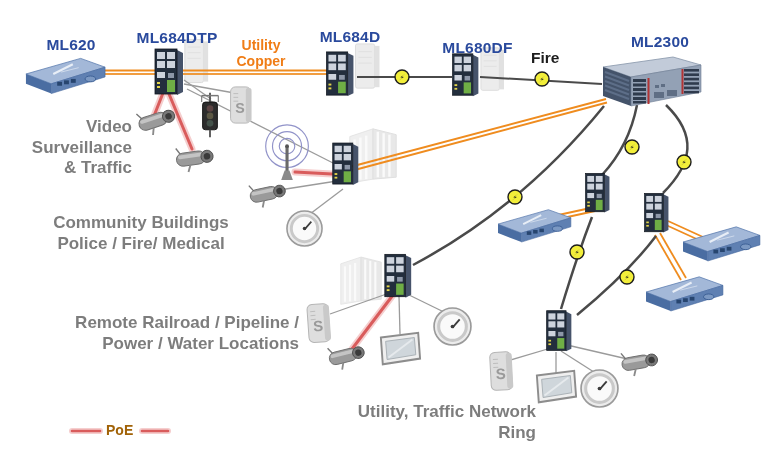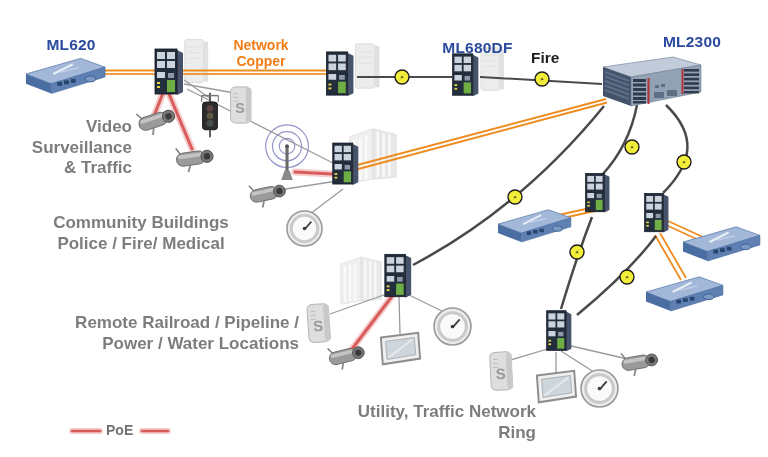--- a/index.html
+++ b/index.html
@@ -3,21 +3,21 @@
 <meta charset="utf-8">
 <style>
   html,body{margin:0;padding:0;background:#fff;}
   .canvas{position:relative;width:768px;height:457px;background:#ffffff;overflow:hidden;
           font-family:"Liberation Sans",sans-serif;}
   .lbl{position:absolute;font-weight:bold;white-space:pre-line;}
   .dev-label{color:var(--label_blue,#2a4a9d);font-size:15.5px;text-align:center;letter-spacing:.2px;margin-top:11px;}
   .zone{color:var(--zone_gray,#7d7d7d);font-size:17px;line-height:1.22;}
   .bonded{color:var(--orange_text,#f07d16);font-size:14px;text-align:center;line-height:1.15;}
   .fiberl{color:#1c1c1c;font-size:15.5px;}
-  .poel{color:#737373;font-size:14px;font-weight:bold;}
+  .poel{color:#a16207;font-size:14px;font-weight:bold;}
   .ta-c{text-align:center}.ta-r{text-align:right}
   svg.dev,svg.bg{position:absolute;overflow:visible;}
   svg.links{position:absolute;left:0;top:0;pointer-events:none;}
   .g-orange line{stroke:var(--copper_orange,#ef8c1f);}
   .g-fiber path,.g-fiber line{stroke:var(--fiber_dark,#4a4a4a);fill:none;}
   .g-gray line{stroke:var(--connector_gray,#9b9b9b);stroke-width:1.3;}
   .g-poeu line{stroke:rgba(224,105,105,0.33);stroke-linecap:round;}
   .g-poeo line{stroke:var(--poe_red,#d95c5c);stroke-linecap:round;}
   #bolt circle{fill:var(--bolt_yellow,#f2ee3a);stroke:#1c1c1c;stroke-width:1.4;}
   #bolt path{fill:#1c1c1c;}
@@ -328,24 +328,26 @@
       <use href="#d-monitor"></use>
     </svg>
   <svg class="dev" style="left:579px;top:368px" width="41" height="41">
       <use href="#d-gauge"></use>
     </svg>
   <svg class="dev" style="left:620px;top:348px;transform:rotate(-10deg)" width="40" height="28">
       <use href="#d-camera"></use>
     </svg>
 
   <div class="lbl dev-label" style="left:34px;top:25px;width:74px">ML620</div>
-  <div class="lbl bonded" style="left:226px;top:37px;width:70px">Network
+  <div class="lbl dev-label" style="left:120px;top:18px;width:114px">ML684DTP</div>
+  <div class="lbl bonded" style="left:226px;top:37px;width:70px">Utility
 Copper</div>
+  <div class="lbl dev-label" style="left:310px;top:17px;width:80px">ML684D</div>
   <div class="lbl dev-label" style="left:430px;top:28px;width:95px">ML680DF</div>
-  <div class="lbl dev-label" style="left:650px;top:22px;width:84px">ML2300</div>
+  <div class="lbl dev-label" style="left:618px;top:22px;width:84px">ML2300</div>
   <div class="lbl fiberl" style="left:531px;top:49px;width:58px">Fire</div>
   <div class="lbl zone ta-r" style="left:2px;top:117px;width:130px">Video
 Surveillance
 &amp; Traffic</div>
   <div class="lbl zone ta-c" style="left:30px;top:213px;width:222px">Community Buildings
 Police / Fire/ Medical</div>
   <div class="lbl zone ta-r" style="left:18px;top:313px;width:281px">Remote Railroad / Pipeline /
 Power / Water Locations</div>
   <div class="lbl zone ta-r" style="left:318px;top:402px;width:218px">Utility, Traffic Network
 Ring</div>

